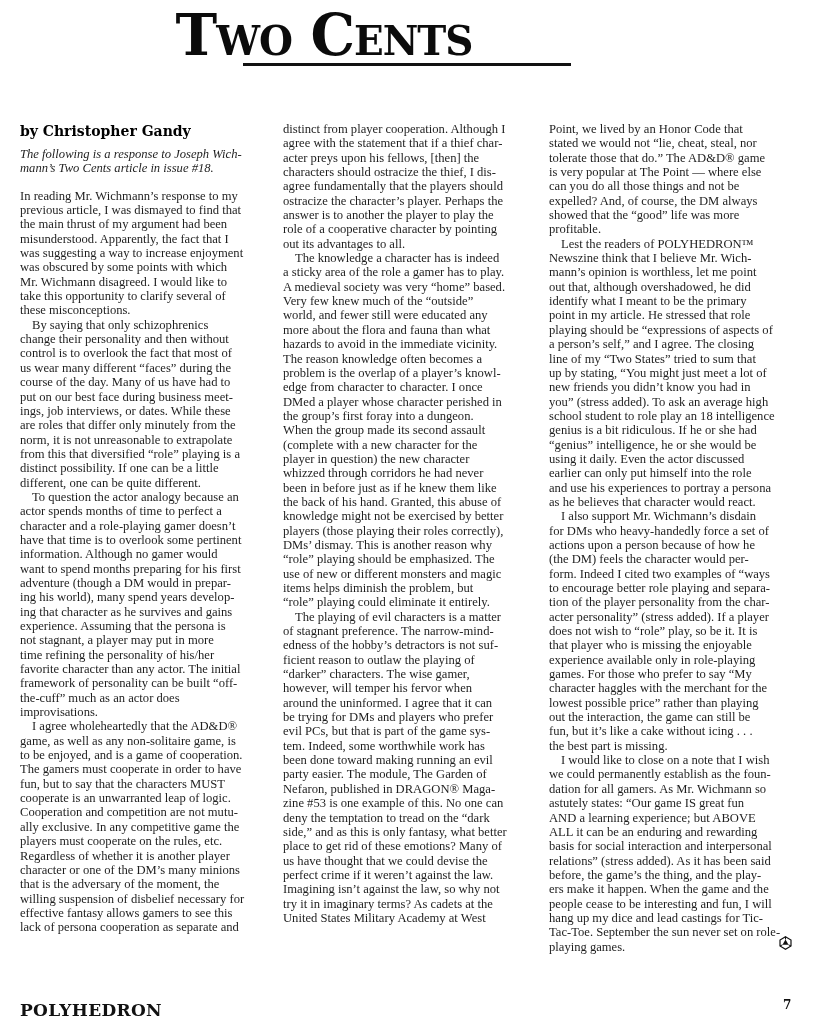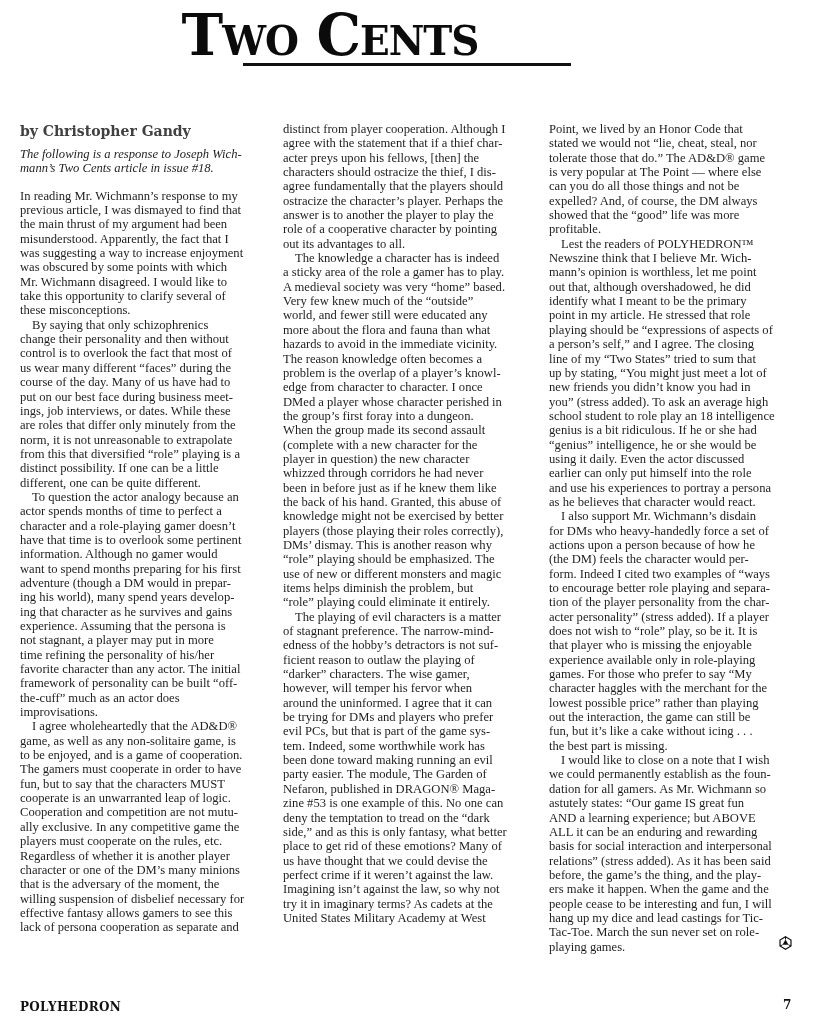--- a/index.html
+++ b/index.html
@@ -1,34 +1,34 @@
 <!DOCTYPE html>
 <html><head>
 <meta charset="utf-8">
 <style>
   html,body{margin:0;padding:0;background:#fff;}
   body{width:814px;height:1024px;position:relative;overflow:hidden;color:#1e1e1e;
        font-family:"Liberation Serif","DejaVu Serif",serif;}
-  .title{position:absolute;left:0;width:648px;top:4px;text-align:center;margin-left:6px;}
+  .title{position:absolute;left:0;width:648px;top:4px;text-align:center;}
   .title-text{display:inline-block;font-family:"DejaVu Serif","Liberation Serif",serif;font-weight:900;
        font-size:56px;letter-spacing:-1px;color:#0b0b0b;line-height:60px;font-variant:small-caps;
        transform:scaleY(1.05);}
   .rule{position:absolute;top:63px;left:243px;width:328px;height:3px;background:#111;}
   .col{position:absolute;top:122px;width:246px;font-size:12.6px;line-height:14.35px;}
   .col1{left:20px;}
   .col2{left:283px;}
   .col3{left:549px;}
   .line{white-space:nowrap;display:block;height:14.35px;}
   .indent{padding-left:12px;}
   .byline{font-family:"DejaVu Serif","Liberation Serif",serif;font-weight:bold;font-size:14px;
-       line-height:18px;margin-bottom:7px;color:#404040;}
+       line-height:18px;margin-bottom:7px;color:#000000;}
   .intro{font-style:italic;}
   .gap{height:13px;}
   .footer-left{position:absolute;left:20px;top:1000px;font-family:"DejaVu Serif",serif;font-weight:bold;
-       font-size:12px;letter-spacing:0.3px;color:#111;}
+       font-size:17px;letter-spacing:0.3px;color:#111;}
   .footer-right{position:absolute;left:783px;top:998px;font-family:"DejaVu Serif",serif;font-weight:bold;font-size:12px;color:#111;}
   .end-icon{position:absolute;left:779px;top:936px;width:13px;height:14px;}
 </style>
 </head>
 <body>
 
 <div class="title">
   <span class="title-text">Two Cents</span>
 </div>
 <div class="rule"></div>
@@ -204,21 +204,21 @@
       <span class="line">dation for all gamers. As Mr. Wichmann so</span>
       <span class="line">astutely states: “Our game IS great fun</span>
       <span class="line">AND a learning experience; but ABOVE</span>
       <span class="line">ALL it can be an enduring and rewarding</span>
       <span class="line">basis for social interaction and interpersonal</span>
       <span class="line">relations” (stress added). As it has been said</span>
       <span class="line">before, the game’s the thing, and the play-</span>
       <span class="line">ers make it happen. When the game and the</span>
       <span class="line">people cease to be interesting and fun, I will</span>
       <span class="line">hang up my dice and lead castings for Tic-</span>
-      <span class="line">Tac-Toe. March the sun never set on role-</span>
+      <span class="line">Tac-Toe. September the sun never set on role-</span>
       <span class="line">playing games.</span>
     </div>
 </div>
 
 <svg class="end-icon" viewBox="0 0 13 14">
   <polygon points="6.5,0.8 12,4 12,10 6.5,13.2 1,10 1,4" fill="none" stroke="#111" stroke-width="1.2"></polygon>
   <polygon points="6.5,3.5 9.5,8.8 3.5,8.8" fill="#111"></polygon>
   <line x1="6.5" y1="0.8" x2="6.5" y2="3.5" stroke="#111" stroke-width="1"></line>
   <line x1="1" y1="10" x2="3.5" y2="8.8" stroke="#111" stroke-width="1"></line>
   <line x1="12" y1="10" x2="9.5" y2="8.8" stroke="#111" stroke-width="1"></line>

